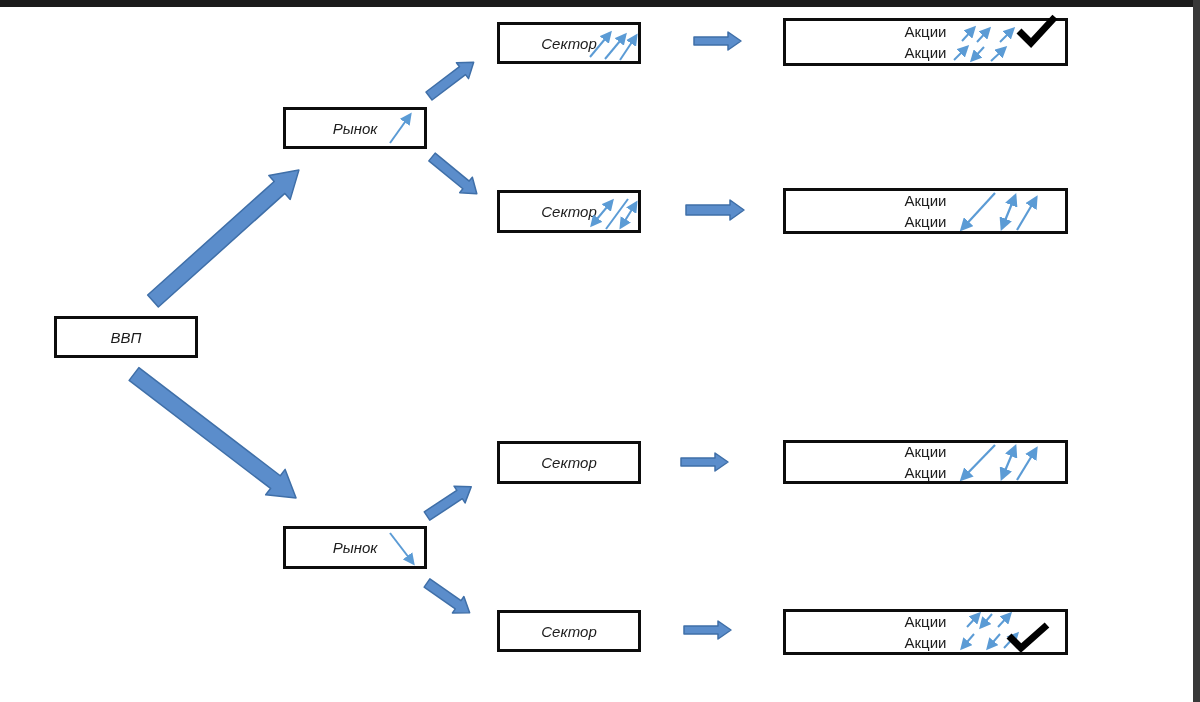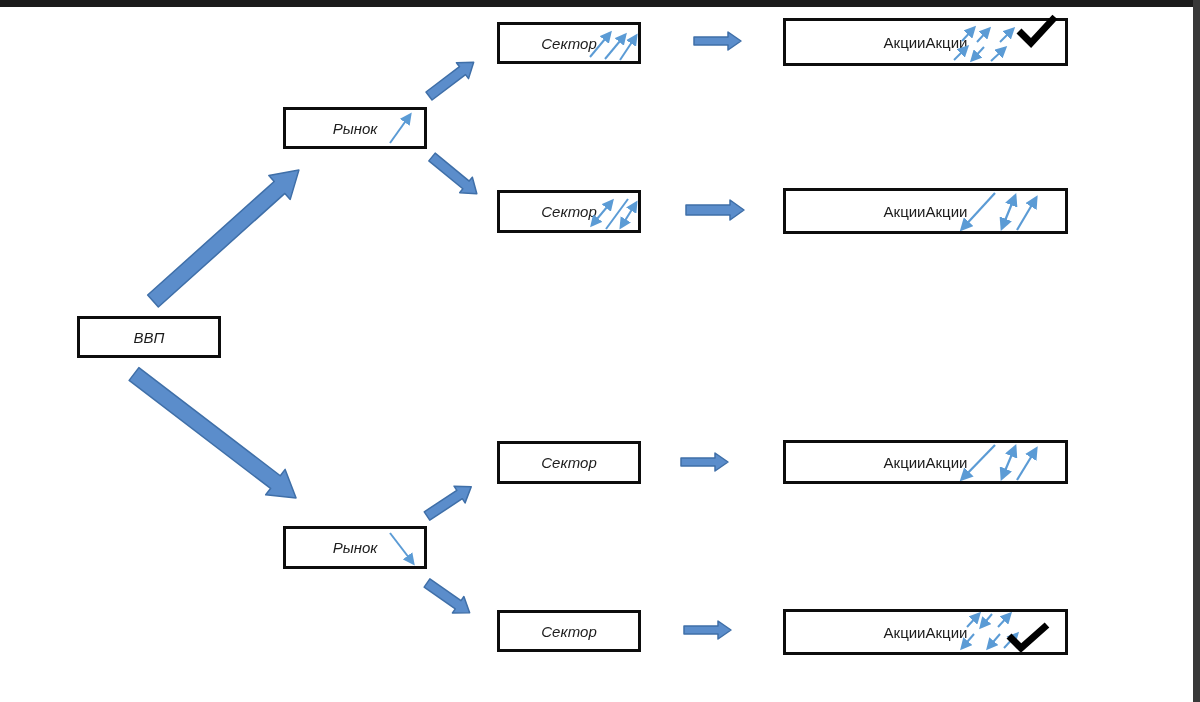--- a/index.html
+++ b/index.html
@@ -5,24 +5,24 @@
   html,body{margin:0;padding:0;background:#fff;}
   .canvas{position:relative;width:1200px;height:702px;background:#fff;overflow:hidden;
           font-family:"Liberation Sans",sans-serif;color:#1c1c1c;}
   .top-bar{position:absolute;left:0;top:0;width:1200px;height:7px;background:#1b1b1b;}
   .right-bar{position:absolute;left:1193px;top:0;width:7px;height:702px;background:#383838;}
   .connectors{position:absolute;left:0;top:0;}
   .node{position:absolute;box-sizing:border-box;background:#fff;border:3px solid #0d0d0d;
         display:flex;align-items:center;justify-content:center;font-size:15px;}
   .node .label{position:relative;z-index:1;font-style:italic;}
   .node svg.trend{position:absolute;z-index:2;}
-  .stocks-text{display:flex;flex-direction:row;align-items:center;line-height:21px;}
+  .stocks-text{display:flex;flex-direction:column;align-items:center;line-height:21px;}
   .check{position:absolute;z-index:3;}
   
-  .gdp        {left:77px; top:316px;width:144px;height:42px;}
+  .gdp        {left:54px; top:316px;width:144px;height:42px;}
   .market-up  {left:283px;top:107px;width:144px;height:42px;}
   .market-down{left:283px;top:526px;width:144px;height:43px;}
   .sector-1   {left:497px;top:22px; width:144px;height:42px;}
   .sector-2   {left:497px;top:190px;width:144px;height:43px;}
   .sector-3   {left:497px;top:441px;width:144px;height:43px;}
   .sector-4   {left:497px;top:610px;width:144px;height:42px;}
   .stocks-1   {left:783px;top:18px; width:285px;height:48px;}
   .stocks-2   {left:783px;top:188px;width:285px;height:46px;}
   .stocks-3   {left:783px;top:440px;width:285px;height:44px;}
   .stocks-4   {left:783px;top:609px;width:285px;height:46px;}

